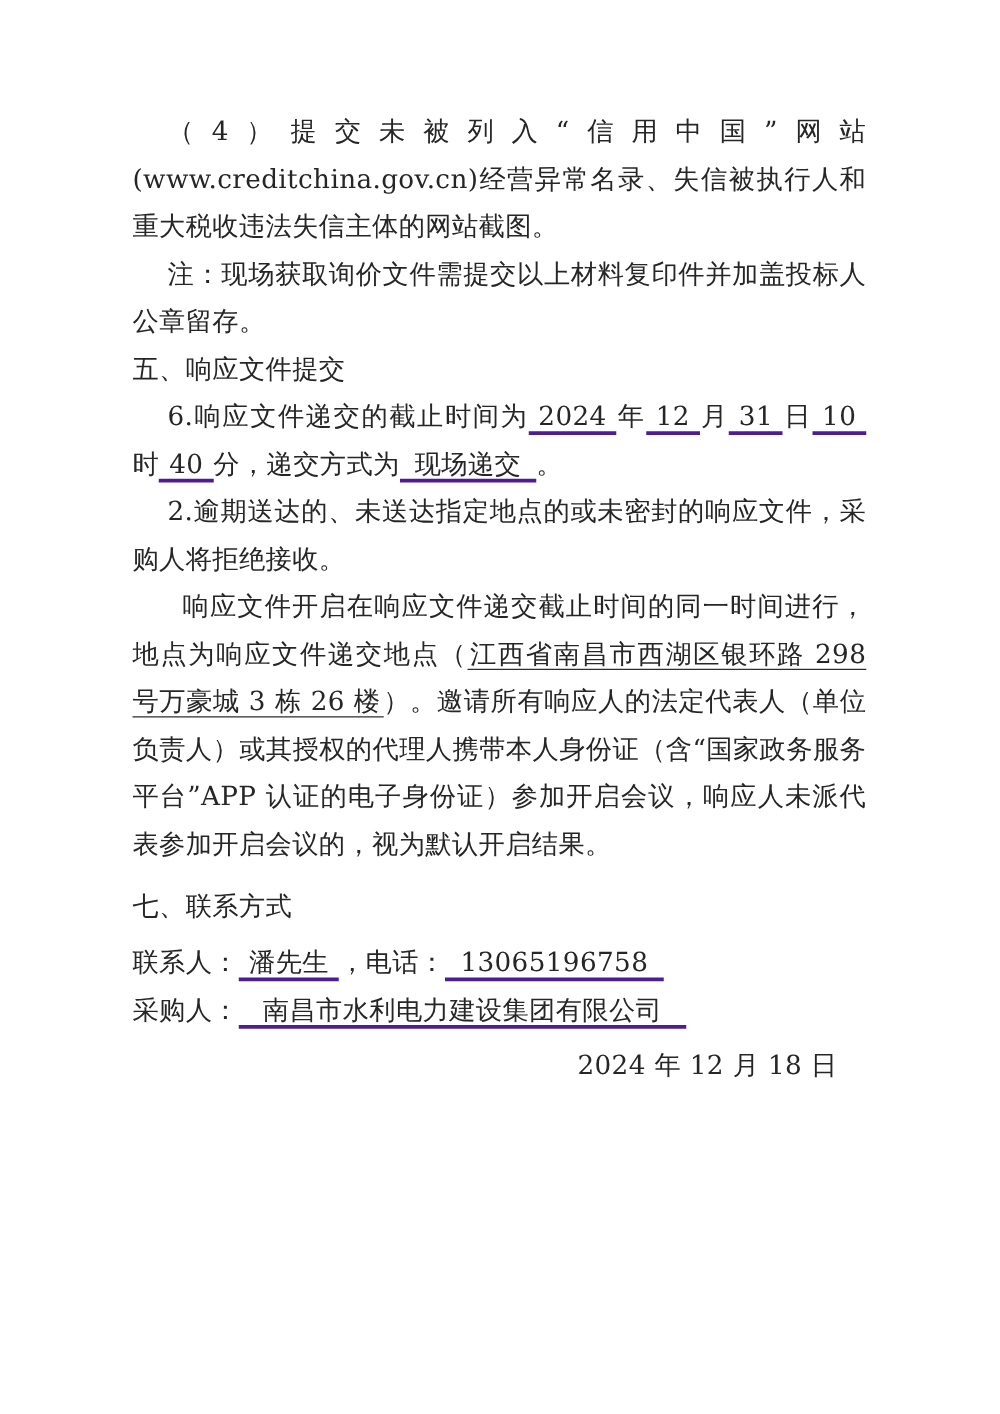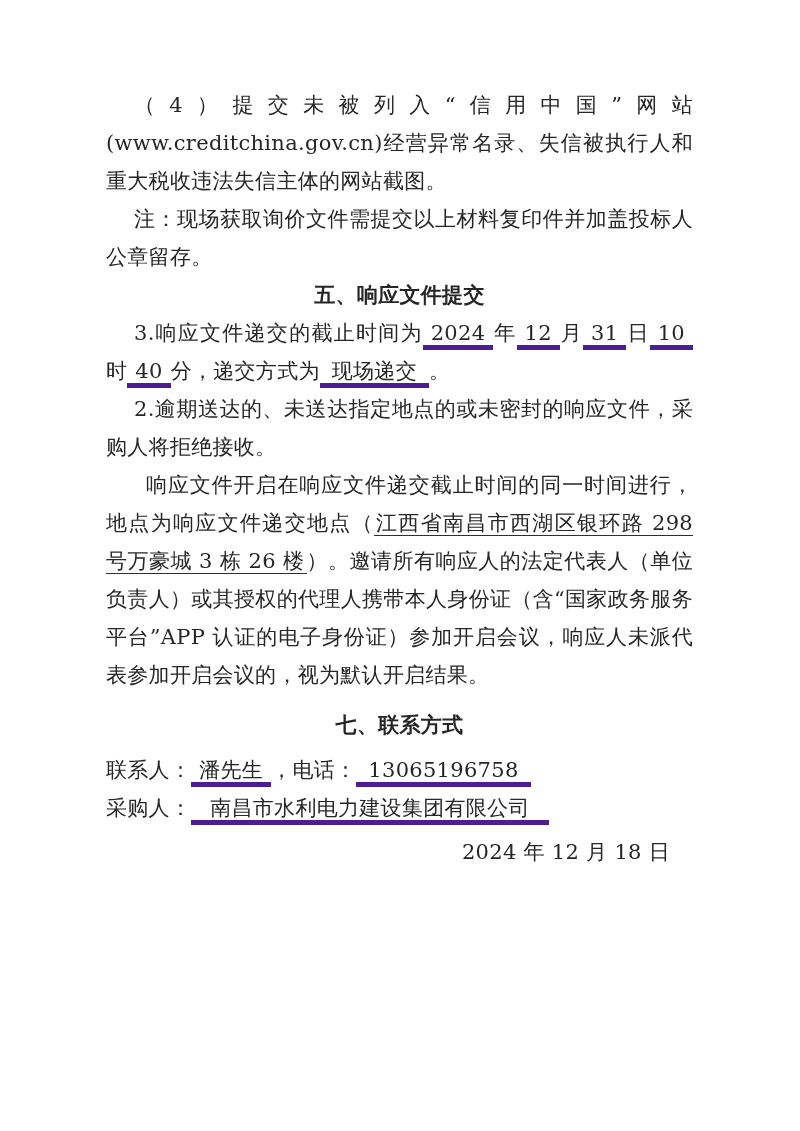--- a/index.html
+++ b/index.html
@@ -17,29 +17,29 @@
     font-size: 21px;
     line-height: 38px;
     text-align: justify;
     letter-spacing: 0.3px;
   }
   p.para { margin: 0; }
   .indent   { text-indent: 28px; }
   .indent-lg{ text-indent: 40px; }
   .heading {
     font-size: 21px;
-    font-weight: bold;
+    font-weight: normal;
     margin: 0;
     line-height: 38px;
-    text-align: center;
+    text-align: left;
   }
   .heading-gap { margin-top: 12px; }
   
   .u {
-    border-bottom: 5px solid #4c1d95;
+    border-bottom: 3px solid #4c1d95;
     padding: 0 8px;
     margin-top: 35px;
   }
   .u-wide  { padding: 0 19px; }
   .u-mid   { padding: 0 12px; }
   .u-plain {
     border-bottom: 1px solid #2e2e2e;
     padding: 0 2px;
   }
   .contact {
@@ -60,21 +60,21 @@
 
 <div class="page">
   <div class="content">
 
     <p class="para indent">（4）提交未被列入“信用中国”网站(www.creditchina.gov.cn)经营异常名录、失信被执行人和重大税收违法失信主体的网站截图。</p>
 
     <p class="para indent">注：现场获取询价文件需提交以上材料复印件并加盖投标人公章留存。</p>
 
     <h2 class="heading">五、响应文件提交</h2>
 
-    <p class="para indent"><span>3.响应文件递交的截止时间为</span><span class="u">2024</span><span>年</span><span class="u">12</span><span>月</span><span class="u">31</span><span>日</span><span class="u">10</span><span>时</span><span class="u">40</span><span>分，递交方式为</span><span class="u u-mid">现场递交</span><span>。</span></p>
+    <p class="para indent"><span>6.响应文件递交的截止时间为</span><span class="u">2024</span><span>年</span><span class="u">12</span><span>月</span><span class="u">31</span><span>日</span><span class="u">10</span><span>时</span><span class="u">40</span><span>分，递交方式为</span><span class="u u-mid">现场递交</span><span>。</span></p>
 
     <p class="para indent">2.逾期送达的、未送达指定地点的或未密封的响应文件，采购人将拒绝接收。</p>
 
 
     <p class="para indent-lg"><span>响应文件开启在响应文件递交截止时间的同一时间进行，地点为响应文件递交地点（</span><span class="u-plain">江西省南昌市西湖区银环路 298 号万豪城 3 栋 26 楼</span><span>）。邀请所有响应人的法定代表人（单位负责人）或其授权的代理人携带本人身份证（含“国家政务服务平台”APP 认证的电子身份证）参加开启会议，响应人未派代表参加开启会议的，视为默认开启结果。</span></p>
 
     <h2 class="heading heading-gap">七、联系方式</h2>
 
     <p class="contact contact-first"><span>联系人：</span><span class="u">潘先生</span><span>，电话：</span><span class="u u-mid">13065196758</span></p>
 

